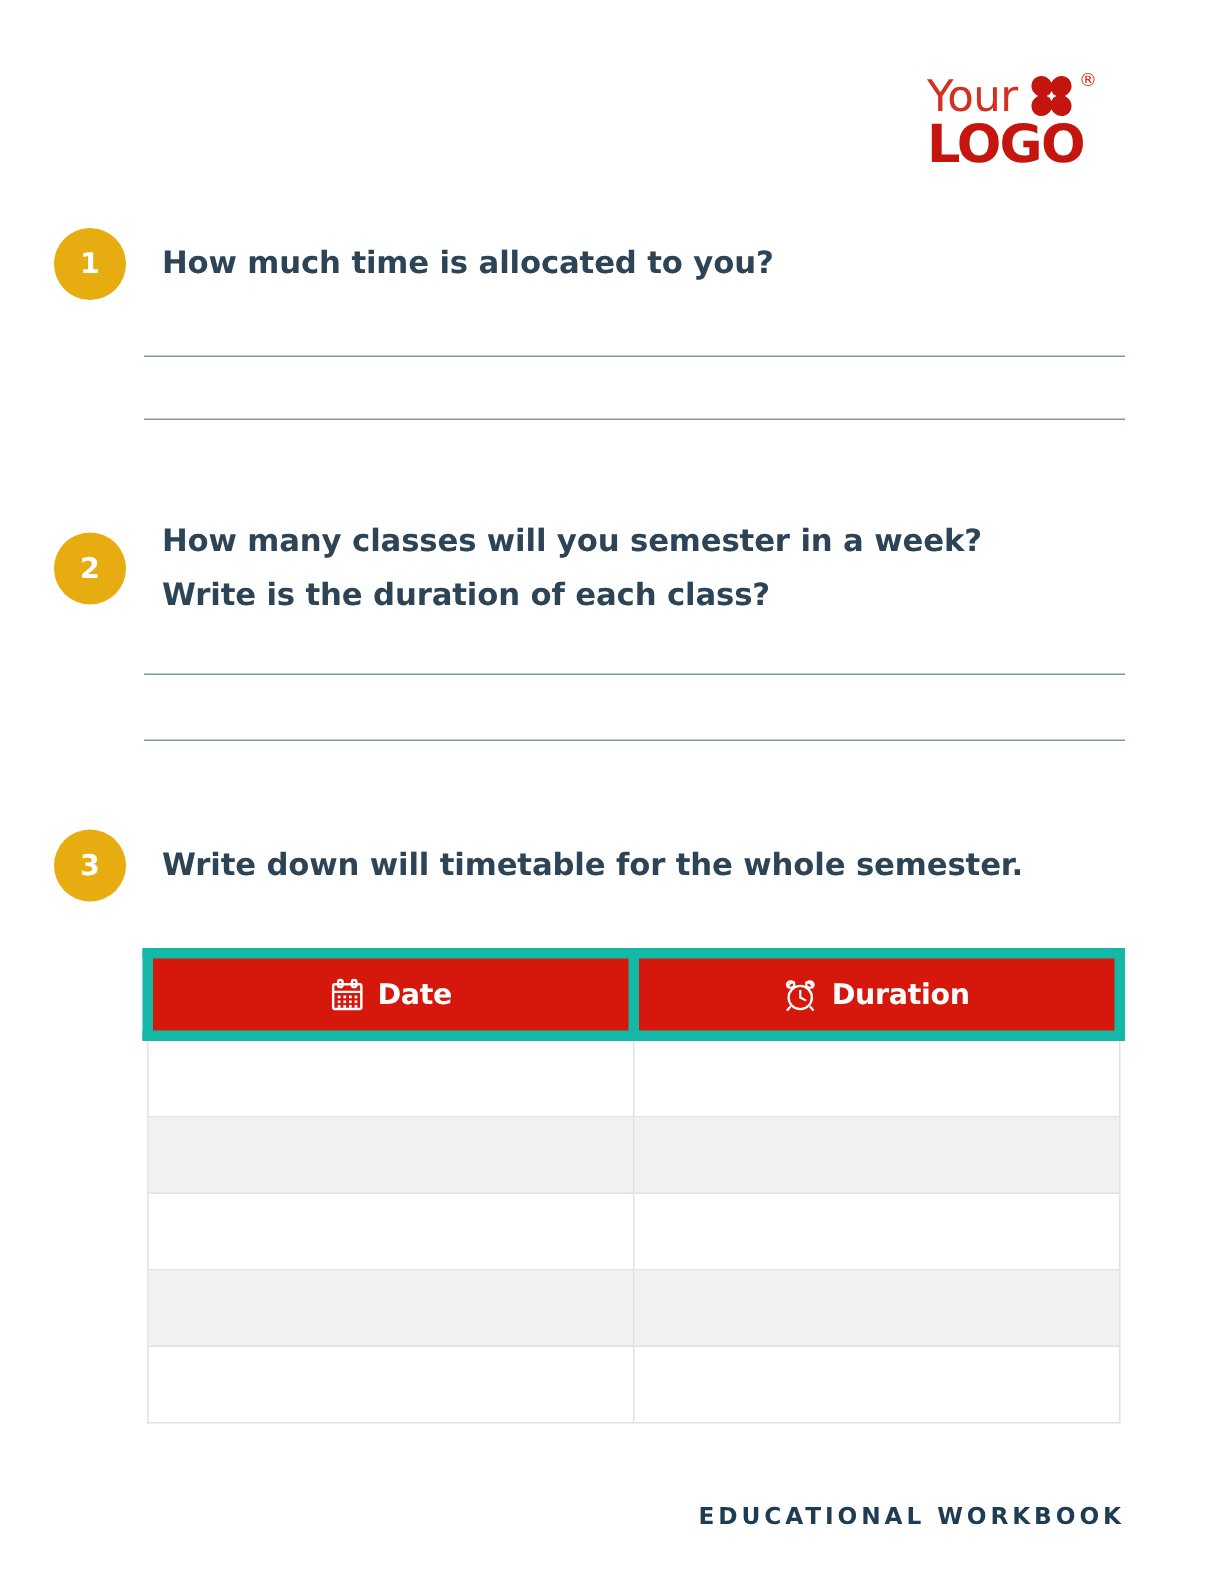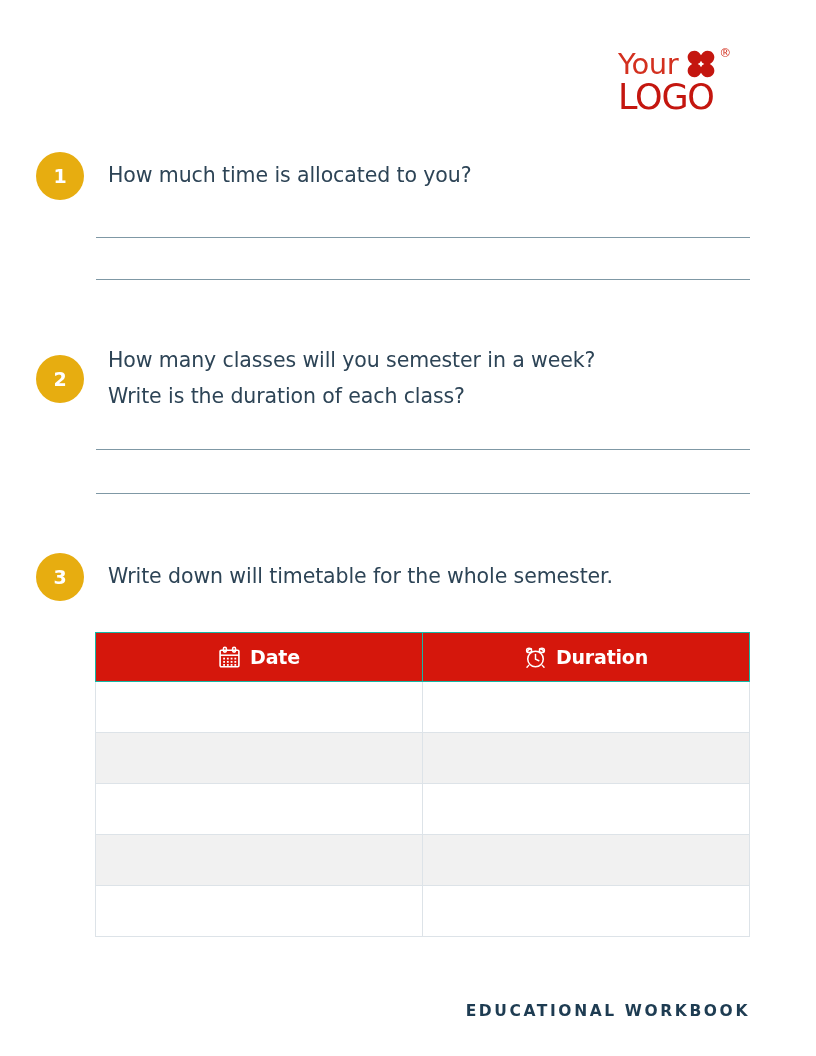--- a/index.html
+++ b/index.html
@@ -60,21 +60,21 @@
     margin-left: 3px;
     margin-top: -1px;
     line-height: 12px;
   }
   .logo-row2 {
     position: absolute;
     left: 0;
     top: 29px;
     font-family: "DejaVu Sans", sans-serif;
     font-size: 35px;
-    font-weight: normal;
+    font-weight: bold;
     color: #c4160f;
     letter-spacing: -1.2px;
     line-height: 40px;
   }
 
   
   .qblock {
     position: absolute;
     left: 0;
     width: 816px;
@@ -95,21 +95,21 @@
     justify-content: center;
     box-sizing: border-box;
     line-height: 1;
   }
   .qtext {
     position: absolute;
     left: 108px;
     color: #2d4456;
     font-family: "DejaVu Sans", sans-serif;
     font-size: 20.5px;
-    font-weight: 400;
+    font-weight: 700;
     line-height: 36px;
     white-space: nowrap;
     letter-spacing: -0.1px;
   }
   .answer-line {
     position: absolute;
     left: 96px;
     width: 654px;
     height: 0;
     border-top: 1.6px solid #7f98a5;
@@ -125,21 +125,21 @@
     table-layout: fixed;
   }
   .timetable th {
     background: #d5170c;
     color: #ffffff;
     height: 48px;
     font-family: "DejaVu Sans", sans-serif;
     font-size: 19px;
     font-weight: bold;
     padding: 0;
-    border: 1px solid #14b8a6;
+    border: 7px solid #14b8a6;
     letter-spacing: -0.2px;
   }
   .th-inner {
     display: flex;
     align-items: center;
     justify-content: center;
     gap: 9px;
   }
   .th-icon {
     width: 23px;

